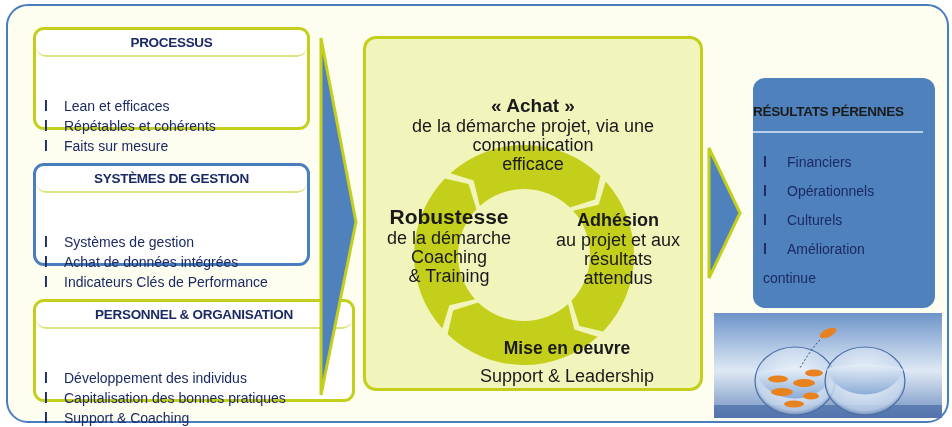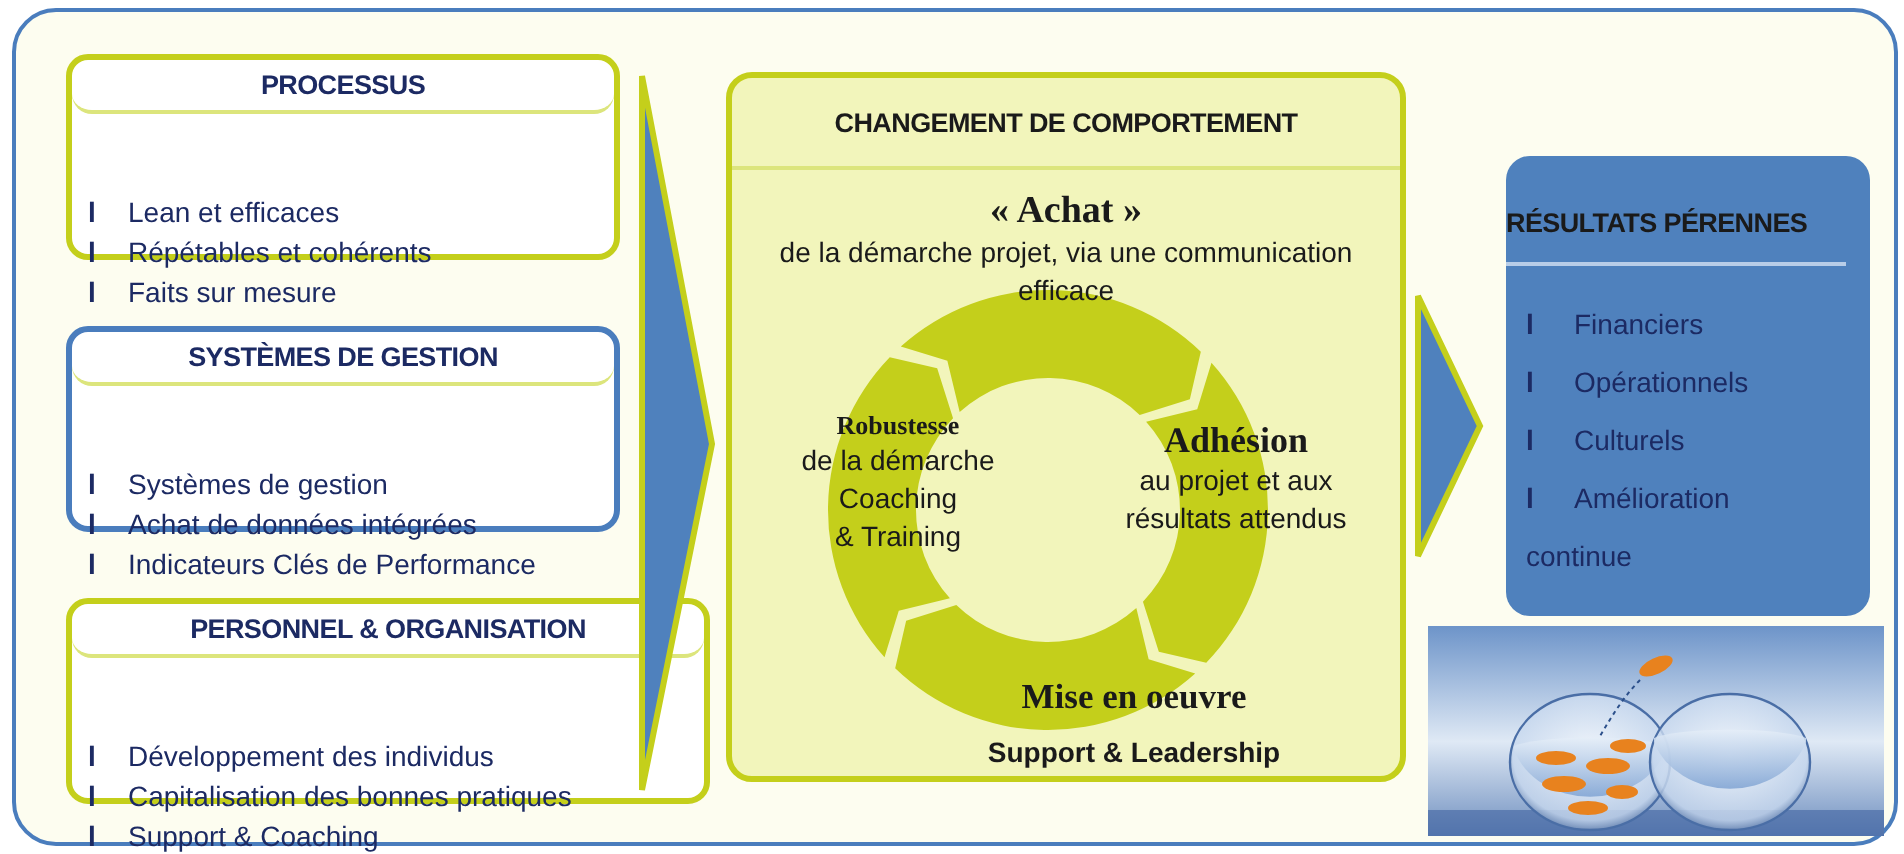--- a/index.html
+++ b/index.html
@@ -26,22 +26,22 @@
   svg.arrows { position: absolute; left: 0; top: 0; }
   .center-box {
     position: absolute; left: 363px; top: 36px; width: 340px; height: 355px;
     border: 3px solid #c4cf1b; border-radius: 13px; background: #f2f5bb;
   }
   .center-title {
     height: 46px; line-height: 46px; text-align: center; font-weight: bold; font-size: 13.5px;
     color: #1a1a1a; border-bottom: 2px solid #dce57c; letter-spacing: -0.3px;
   }
   .txt { position: absolute; text-align: center; color: #1a1a1a; }
-  .bigtitle { font-weight: bold; font-size: 19px; font-family: Liberation Serif, serif; }
-  .sub { font-size: 14px; line-height: 19px; }
+  .bigtitle { font-weight: bold; font-size: 19px; }
+  .sub { font-size: 18px; line-height: 19px; }
   .results {
     position: absolute; left: 753px; top: 78px; width: 182px; height: 230px;
     background: #4f81bd; border-radius: 12px;
   }
   .results-title {
     height: 55px; line-height: 68px; text-align: left; font-weight: bold; font-size: 13.5px;
     color: #1a1a1a; border-bottom: 2px solid #b8cde8; margin: 0 0 0 0; letter-spacing: -0.3px;
     width: 170px;
   }
   .results ul { list-style: none; padding: 15px 0 0 10px; }
@@ -81,50 +81,49 @@
     <li><span class="bullet">l</span><span>Support &amp; Coaching</span></li>
   </ul>
 </div>
 
 <svg class="arrows" width="952" height="427">
   <polygon points="321,38 356,222 321,395" fill="#4f81bd" stroke="#c4cf1b" stroke-width="3" stroke-linejoin="miter"></polygon>
   <polygon points="709,148 740,213 709,278" fill="#4f81bd" stroke="#c4cf1b" stroke-width="3"></polygon>
 </svg>
 
 <div class="center-box">
-  <div class="center-title">CHANGEMENT DE COMPORTEMENT</div>
   <svg id="ring" width="340" height="305" style="position:absolute;left:0;top:48px;">
       <path d="M84.39563330052559,86.25406919748663 A110,110 0 0 1 234.41242075048973,88.87262196274838 L228.920967824605,112.59046722069075 L203.84745245029382,120.52357317764903 A66,66 0 0 0 113.83737998031535,118.95244151849198 L107.6726386876328,93.38661847004624 Z" fill="#c4cf1b"></path>
       <path d="M239.74593080251339,94.39563330052559 A110,110 0 0 1 237.12737803725162,244.4124207504897 L213.40953277930925,238.920967824605 L205.476426822351,213.84745245029382 A66,66 0 0 0 207.04755848150802,123.83737998031535 L232.61338152995376,117.67263868763277 Z" fill="#c4cf1b"></path>
       <path d="M231.6043666994744,249.74593080251339 A110,110 0 0 1 81.58757924951033,247.12737803725167 L87.07903217539503,223.40953277930925 L112.1525475497062,215.476426822351 A66,66 0 0 0 202.16262001968465,217.04755848150802 L208.3273613123672,242.61338152995376 Z" fill="#c4cf1b"></path>
       <path d="M76.25406919748666,241.6043666994744 A110,110 0 0 1 78.87262196274838,91.58757924951028 L102.59046722069078,97.07903217539501 L110.52357317764903,122.15254754970617 A66,66 0 0 0 108.952441518492,212.16262001968465 L83.38661847004626,218.32736131236723 Z" fill="#c4cf1b"></path>
     </svg>
 
   <div class="txt" style="left:0;width:334px;top:56px;">
     <div class="bigtitle">« Achat »</div>
     <div class="sub">de la démarche projet, via une communication</div>
     <div class="sub">efficace</div>
   </div>
 
   <div class="txt" style="left:18px;width:130px;top:166px;">
-    <div class="bigtitle" style="font-size:13px;">Robustesse</div>
+    <div class="bigtitle" style="font-size:21px;">Robustesse</div>
     <div class="sub">de la démarche</div>
     <div class="sub">Coaching</div>
     <div class="sub">&amp; Training</div>
   </div>
 
   <div class="txt" style="left:182px;width:140px;top:171px;">
     <div class="bigtitle" style="font-size:18px;">Adhésion</div>
     <div class="sub">au projet et aux</div>
     <div class="sub">résultats attendus</div>
   </div>
 
   <div class="txt" style="left:0;width:402px;top:299px;">
     <div class="bigtitle" style="font-size:17.5px;">Mise en oeuvre</div>
-    <div class="sub" style="margin-top:8px;font-weight:bold;">Support &amp; Leadership</div>
+    <div class="sub" style="margin-top:8px;">Support &amp; Leadership</div>
   </div>
 </div>
 
 <div class="results">
   <div class="results-title">RÉSULTATS PÉRENNES</div>
   <ul>
     <li><span class="bullet">l</span><span>Financiers</span></li>
     <li><span class="bullet">l</span><span>Opérationnels</span></li>
     <li><span class="bullet">l</span><span>Culturels</span></li>
     <li><span class="bullet">l</span><span>Amélioration</span></li>

